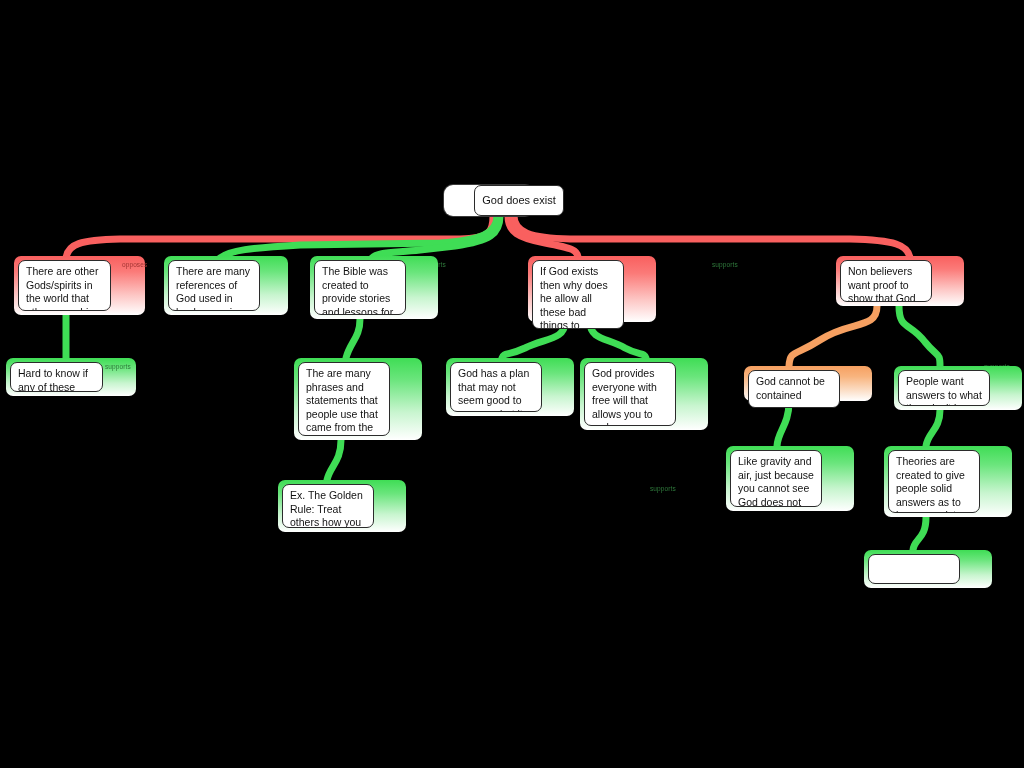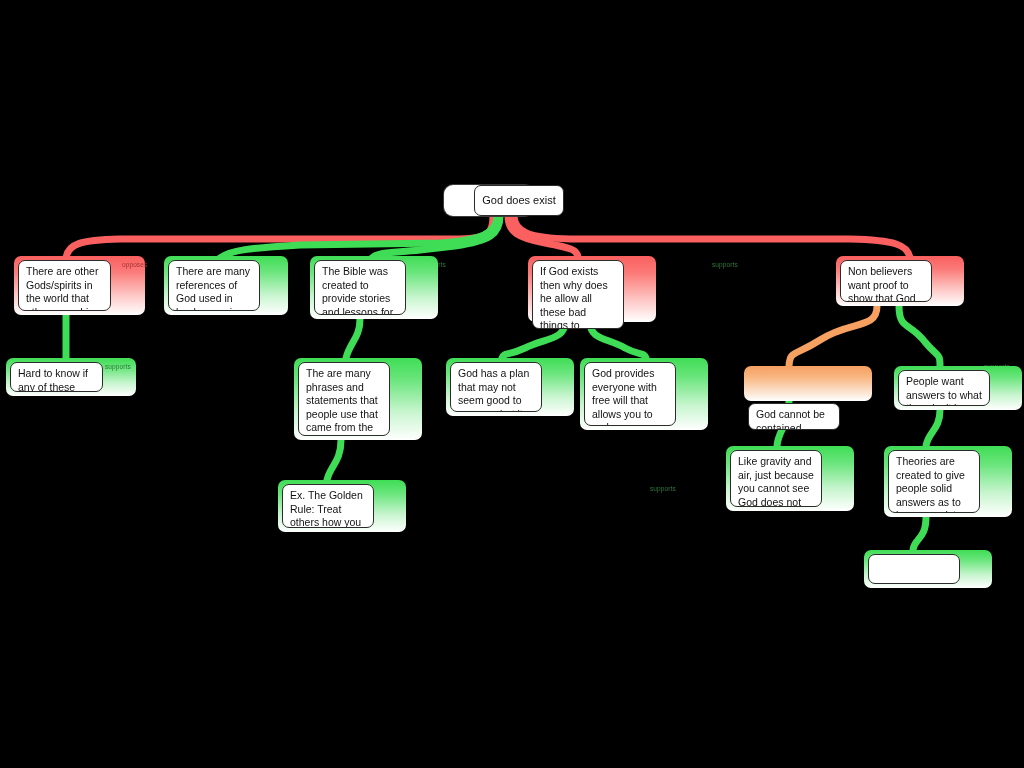--- a/index.html
+++ b/index.html
@@ -168,21 +168,21 @@
     <div class="box" style="width:92px; height:50px;">God has a plan that may not seem good to you now but it will in the future</div>
     <span class="badge" style="left:538px;">supports</span>
   </div>
 
   <div class="node supports" style="left:580px; top:358px; width:128px; height:72px;">
     <div class="box" style="width:92px; height:64px;">God provides everyone with free will that allows you to make your own choices</div>
 
   </div>
 
   <div class="node rebuts" style="left:744px; top:366px; width:128px; height:35px;">
-    <div class="box" style="width:92px; height:27px;margin-top:33px;">God cannot be contained</div>
+    <div class="box" style="width:92px; height:38px;">God cannot be contained</div>
 
   </div>
 
   <div class="node supports" style="left:894px; top:366px; width:128px; height:44px;">
     <div class="box" style="width:92px; height:36px;">People want answers to what they don't know</div>
 
   </div>
 
   <div class="node supports" style="left:278px; top:480px; width:128px; height:52px;">
     <div class="box" style="width:92px; height:44px;">Ex. The Golden Rule: Treat others how you want to be treated</div>

